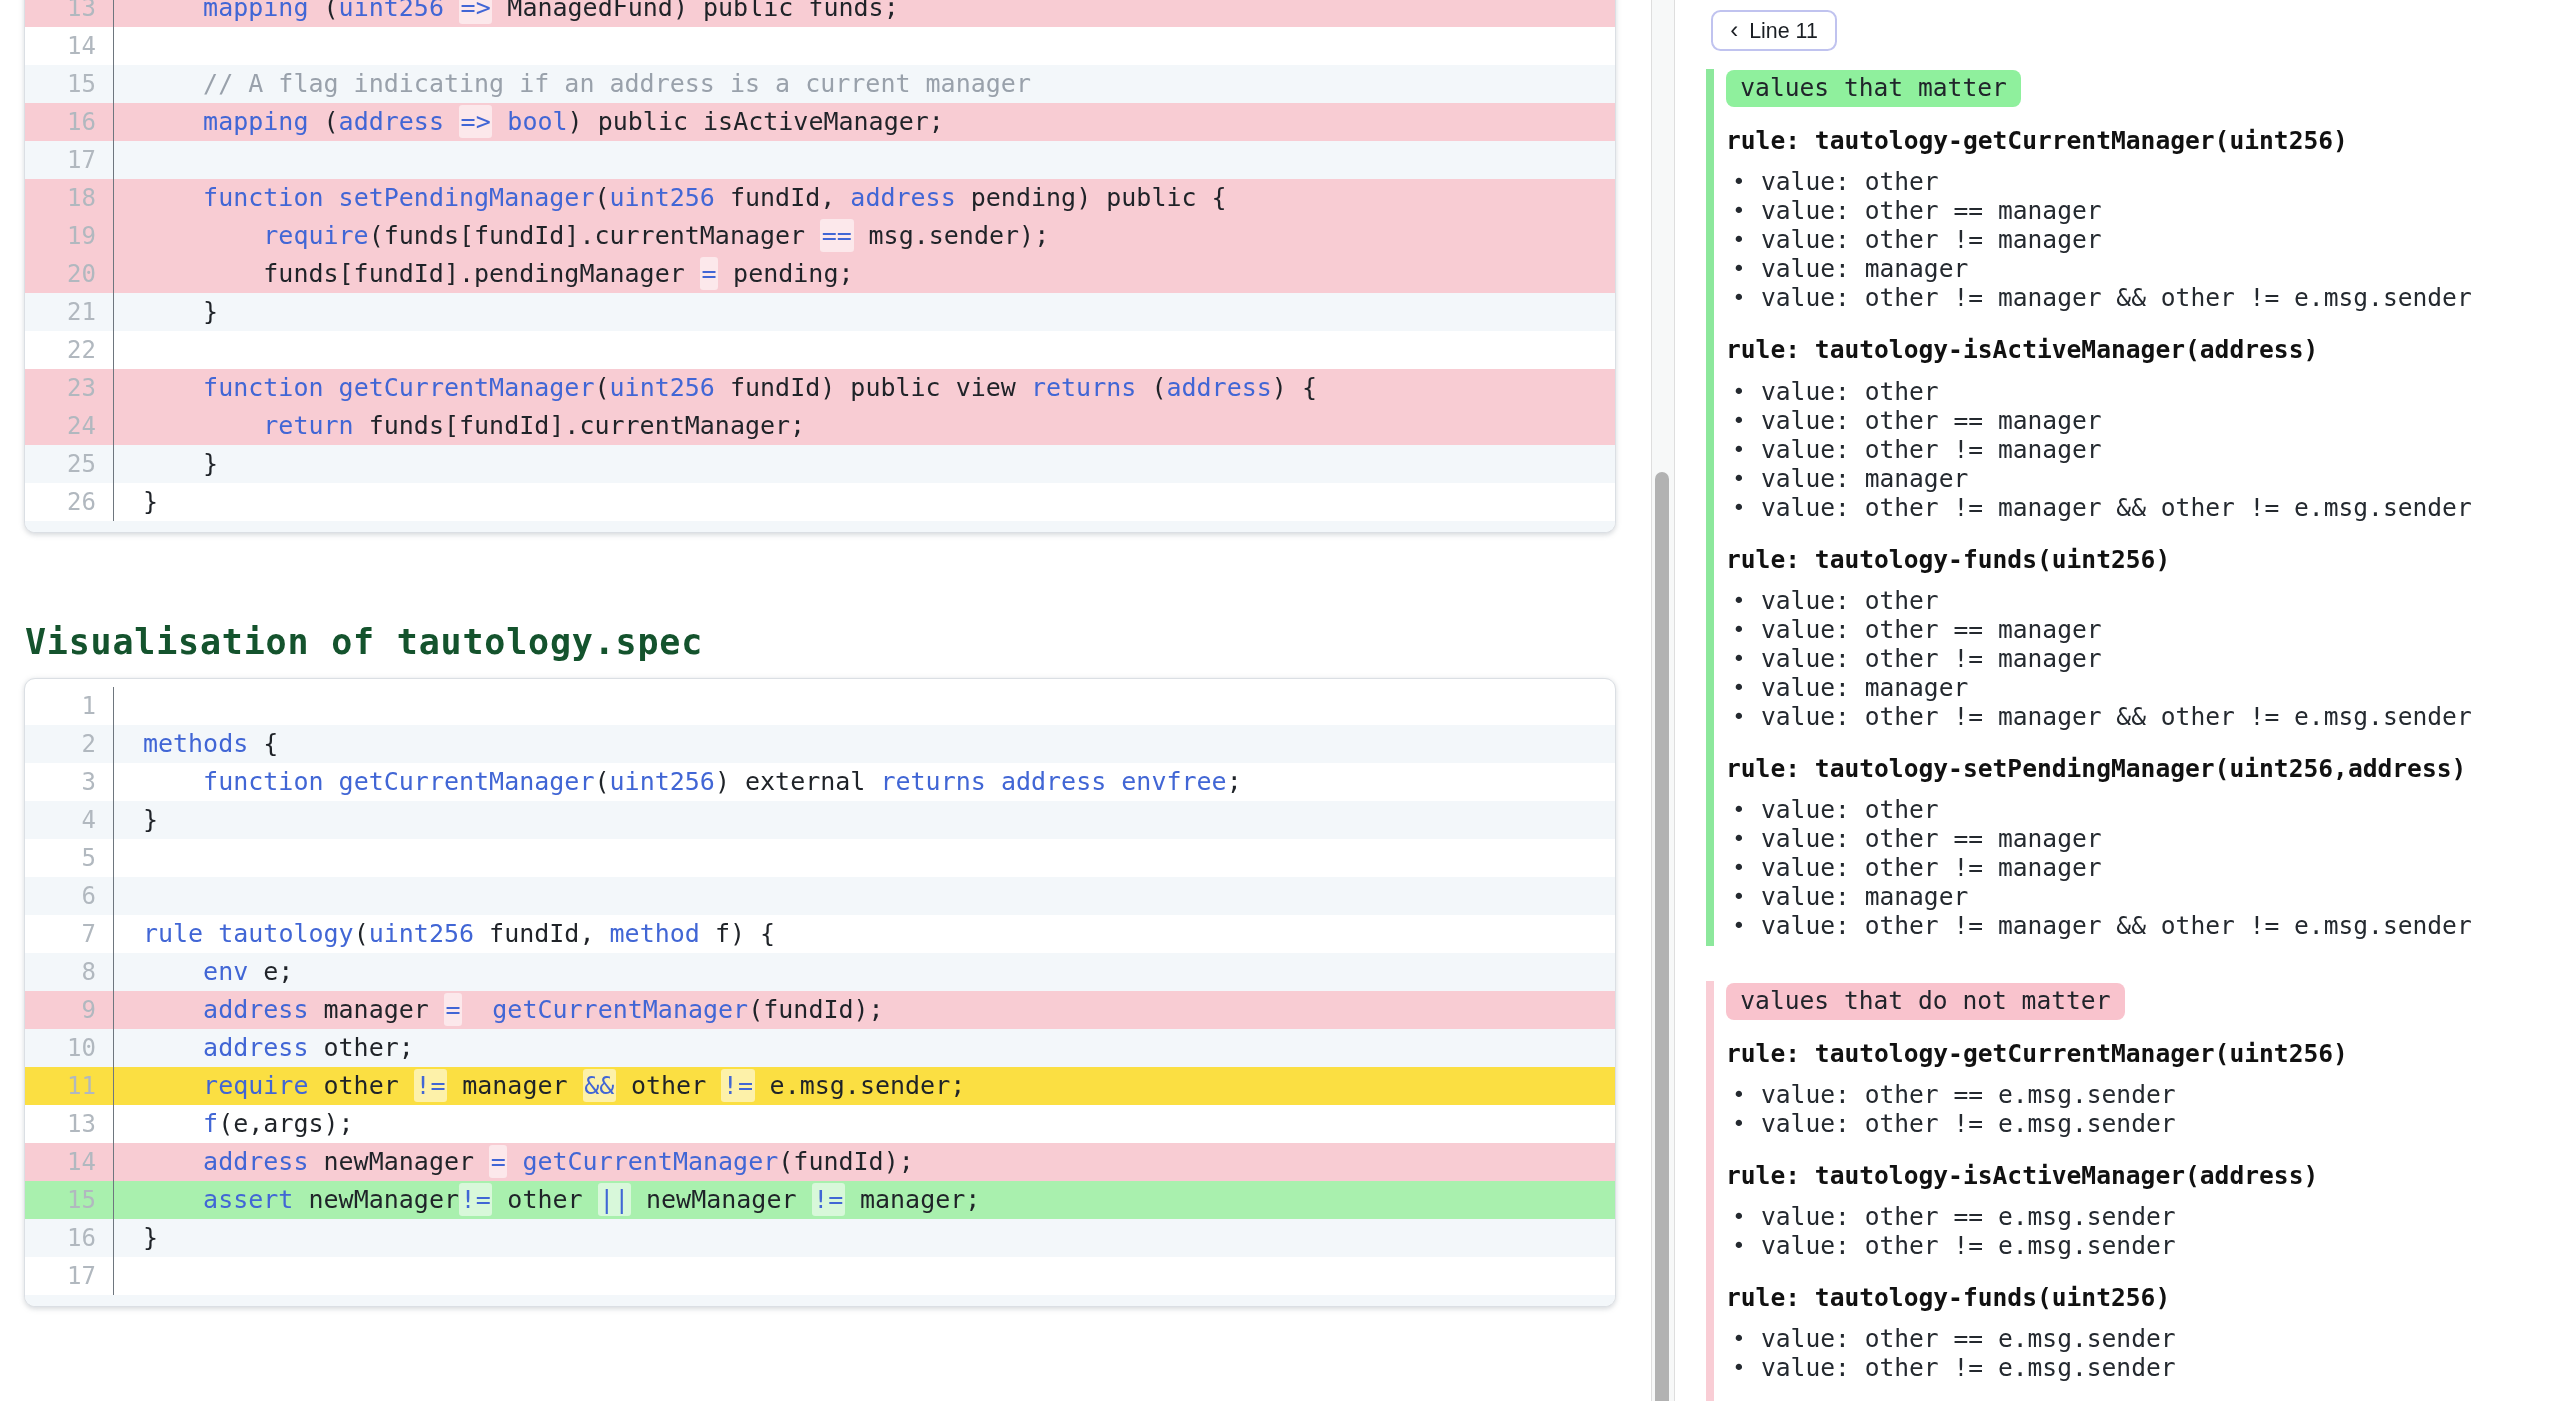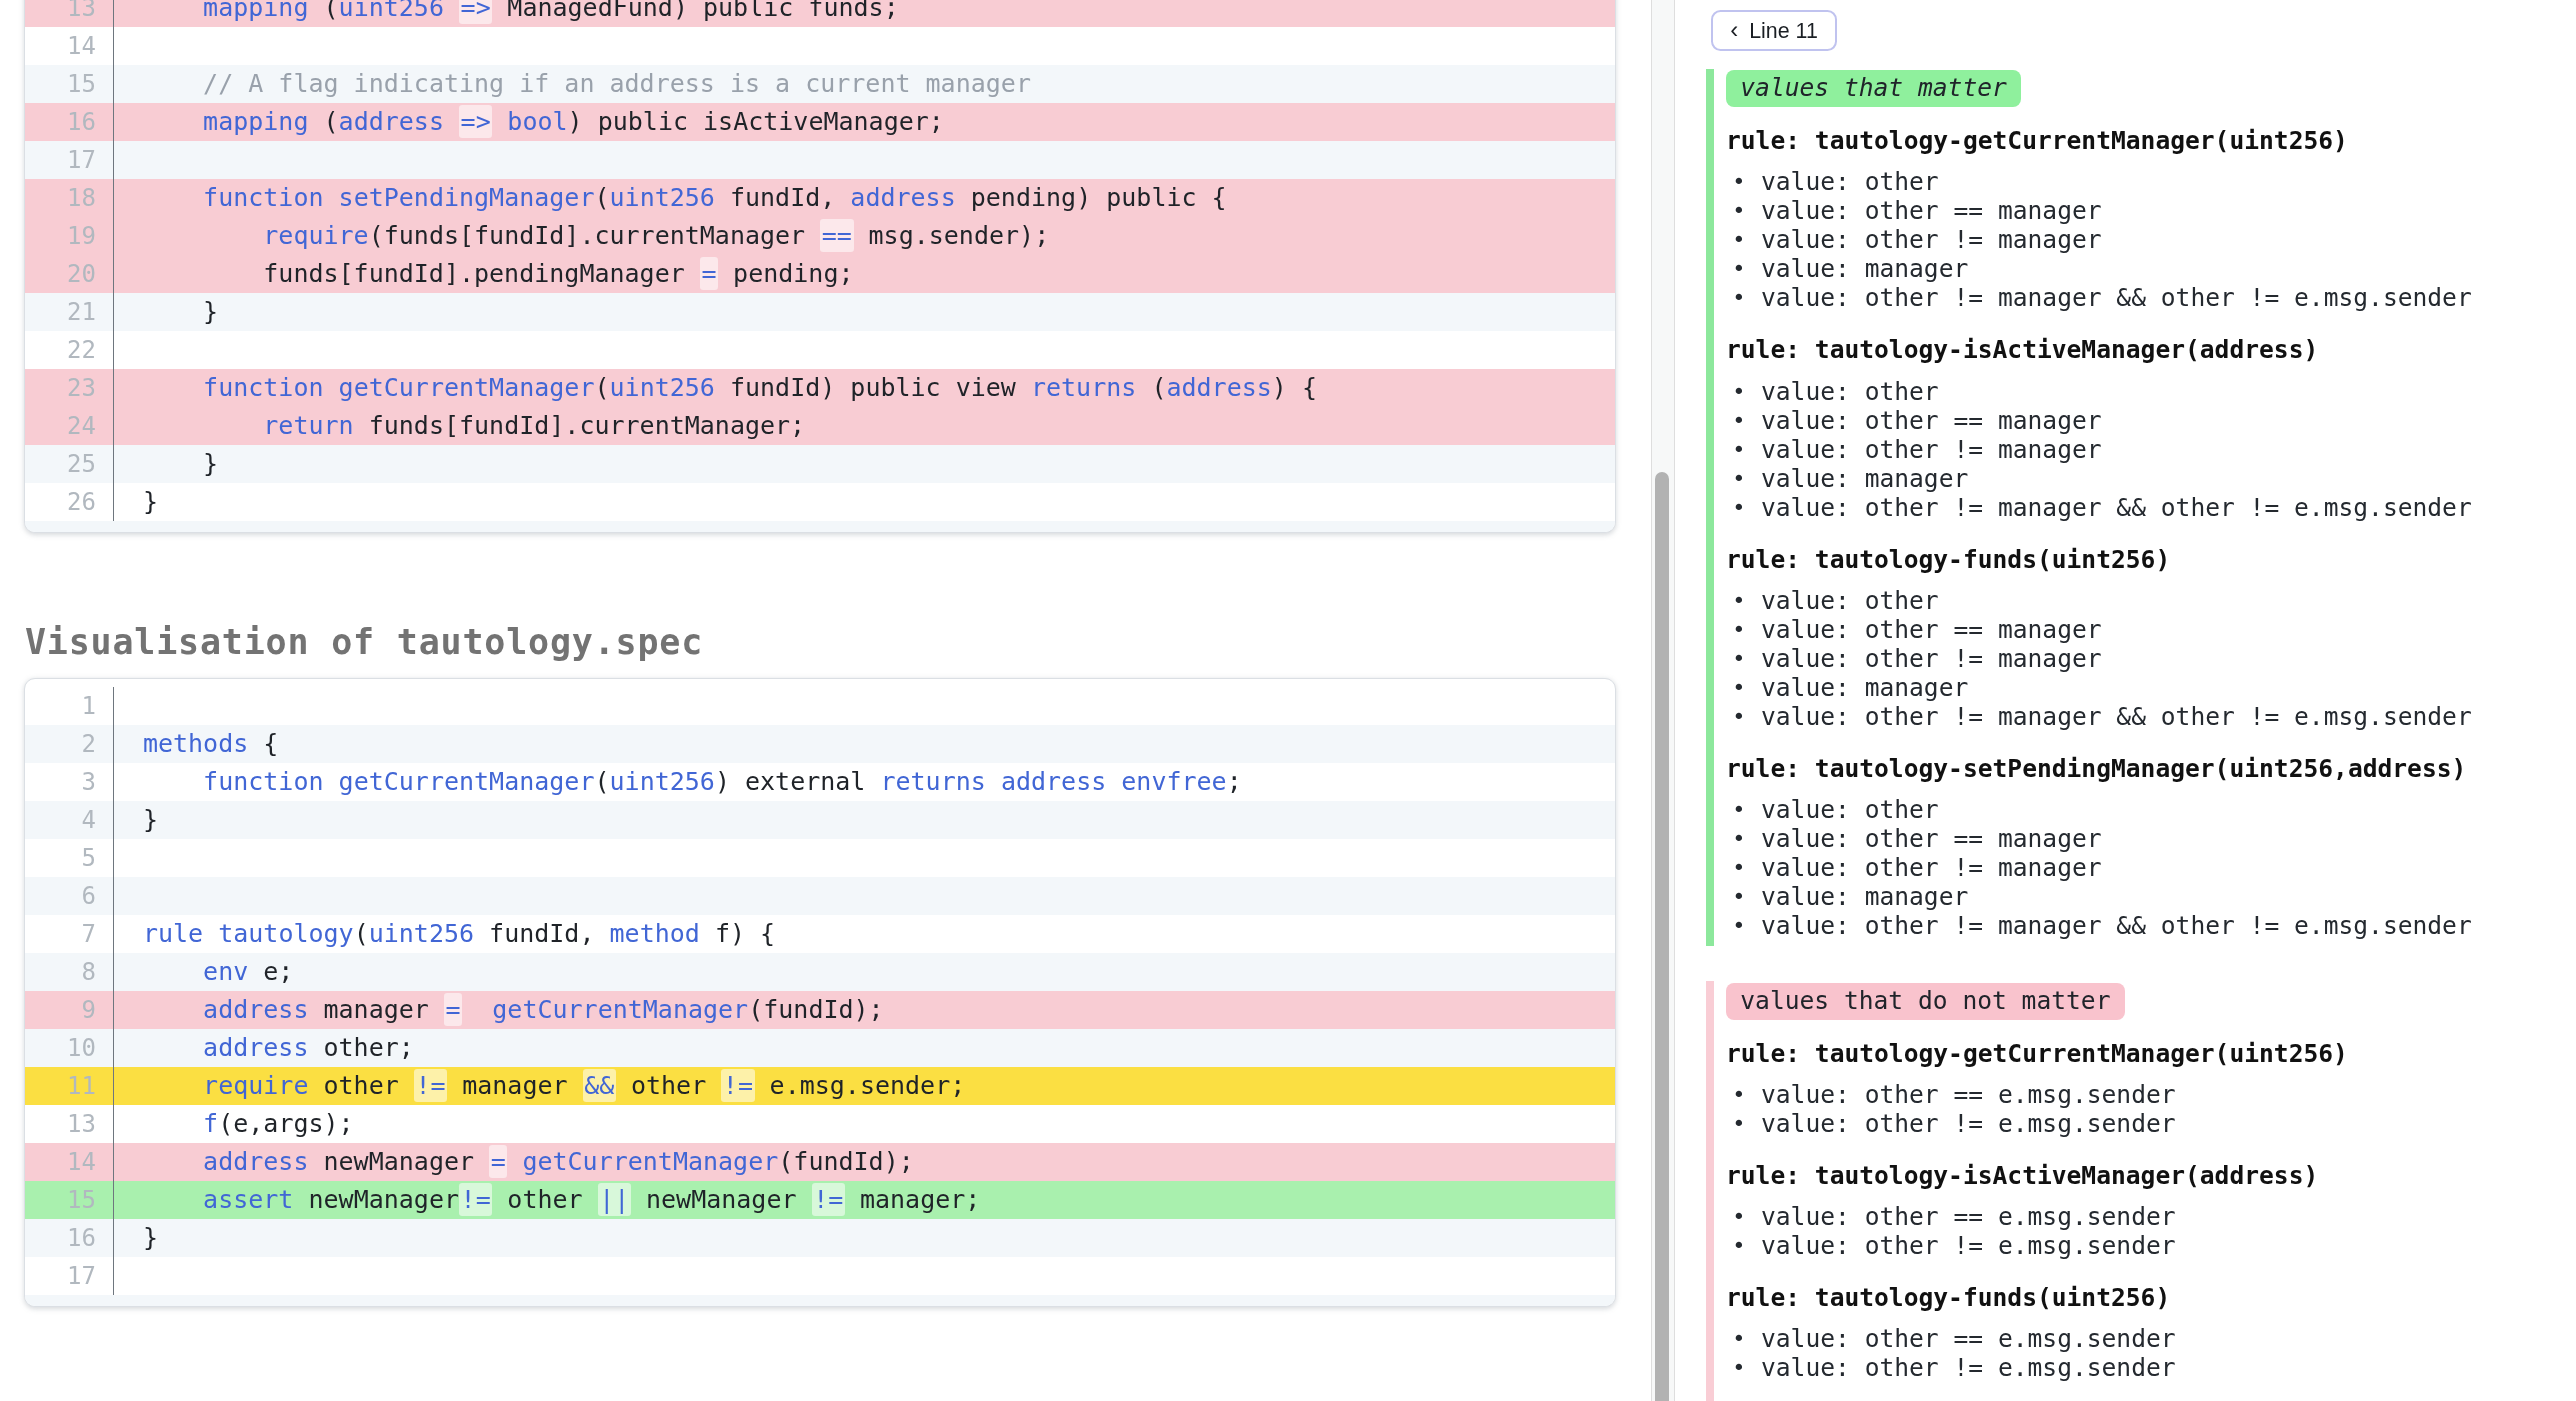--- a/index.html
+++ b/index.html
@@ -39,21 +39,21 @@
     flex:1;border-left:1.6px solid var(--gutter-line);padding-left:28.5px;
     font:25px/38px "DejaVu Sans Mono", monospace;white-space:pre;color:var(--plain);
   }
   .kw{color:var(--kw);}
   .cm{color:var(--comment);}
   .op{color:var(--kw);background:var(--chip);border-radius:3.2px;padding:2.4px 1.6px;}
   .pad-row{height:11px;}
   .pad-row.stripe{background:var(--stripe);}
   .section-title{
     position:absolute;left:25px;top:591px;
-    font:bold 35px/44px "DejaVu Sans Mono", monospace;color:#737373;
+    font:bold 35px/44px "DejaVu Sans Mono", monospace;color:#14532d;
     letter-spacing:0.8px;
   }
   
   .vscroll{
     position:absolute;left:1651px;top:0;width:24px;height:1402px;
     background:#f7f8f8;border-left:1.6px solid #dedede;border-right:1.6px solid #dedede;
     box-sizing:border-box;
   }
   .vscroll .thumb{
     position:absolute;left:3.2px;top:472px;width:14.3px;height:951px;
@@ -70,21 +70,21 @@
     font:21.4px/26px "Liberation Sans", sans-serif;color:#1b1f24;cursor:pointer;
   }
   .line-btn .chev{font-size:24px;line-height:24px;transform:translateY(-0.8px);}
   .rp-section{padding:1.6px 0 6.3px 12px;margin-top:17.4px;}
   .rp-section.green{border-left:8px solid var(--bar-green);}
   .rp-section.pink{border-left:8px solid var(--bar-pink);margin-top:35px;min-height:555px;}
   .hdr-chip{
     display:inline-block;padding:4px 14.3px;border-radius:8px;
     font:24.6px/28.5px "DejaVu Sans Mono", monospace;color:#20242a;
   }
-  .rp-section.green .hdr-chip{background:var(--hdr-green);font-style:italic;}
+  .rp-section.green .hdr-chip{background:var(--hdr-green);}
   .rp-section.pink .hdr-chip{background:var(--hdr-pink);}
   .rule-head{
     font:bold 24.6px/32px "DejaVu Sans Mono", monospace;color:#111;
     margin:22px 0 10.3px 0;white-space:pre;
   }
   .rule-head.first{margin-top:18px;}
   .val-item{
     position:relative;font:24.6px/29px "DejaVu Sans Mono", monospace;color:#24292f;
     padding-left:35px;white-space:pre;
   }

